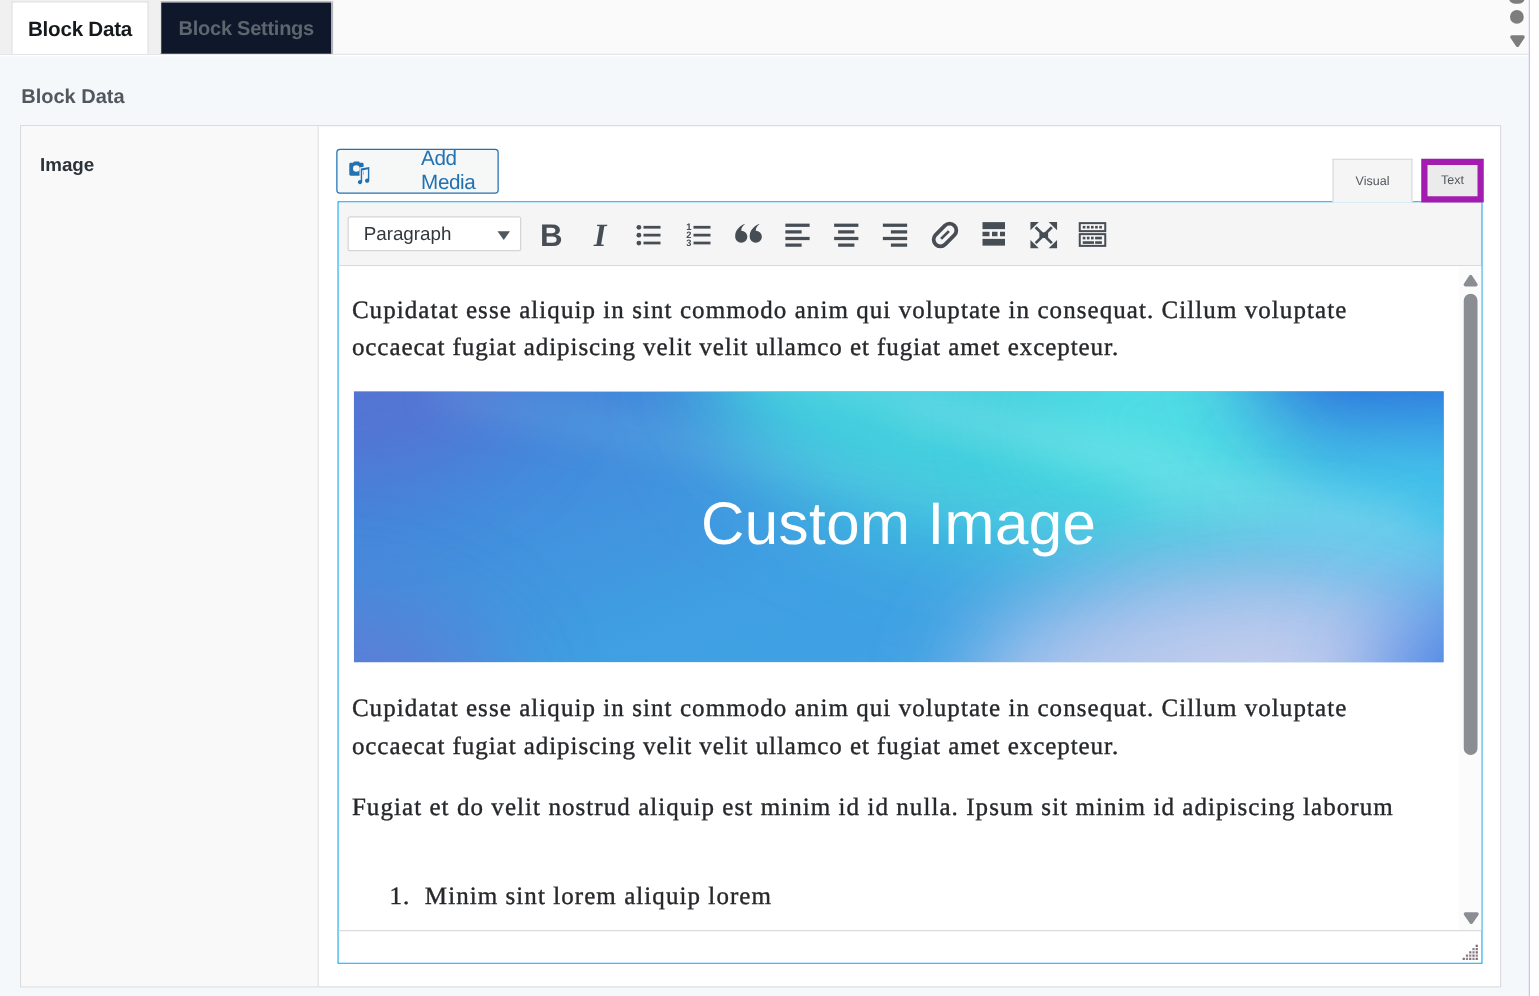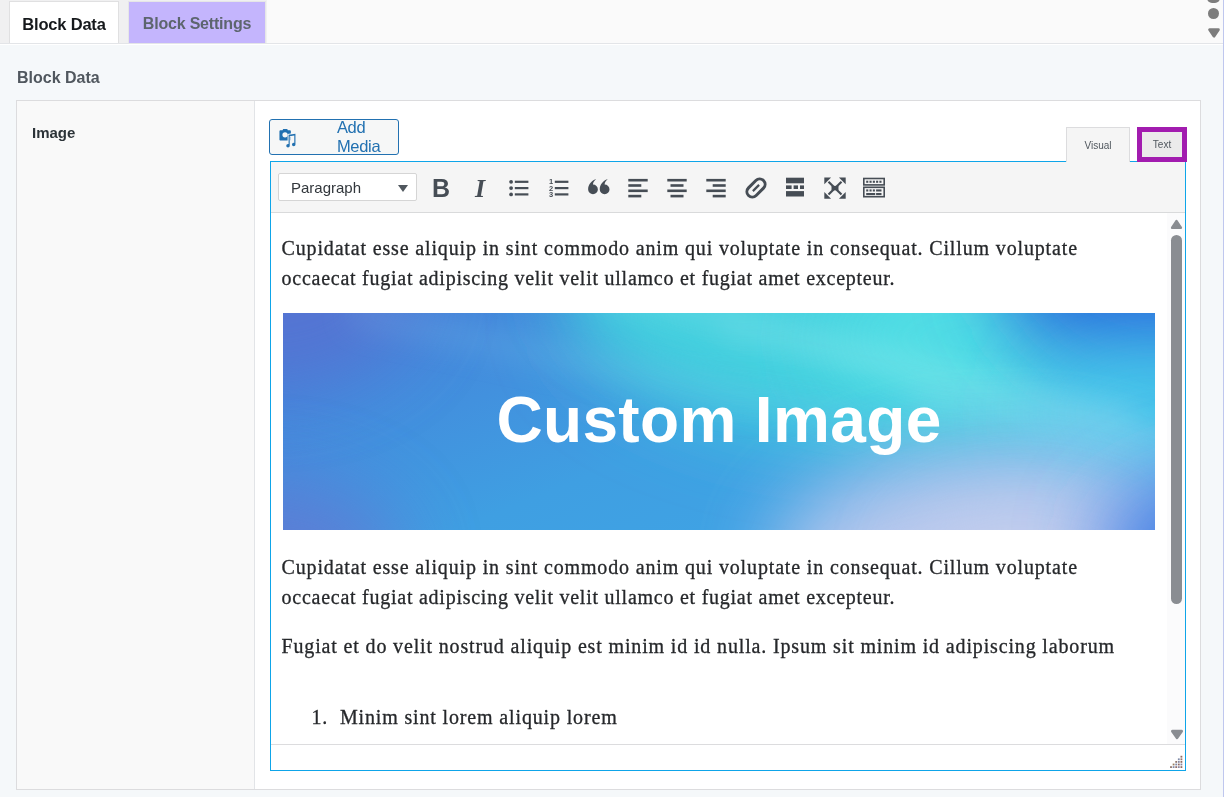--- a/index.html
+++ b/index.html
@@ -6,21 +6,21 @@
   html,body { width:1231px; height:797px; overflow:hidden; background:#fff; }
   body { font-family:"Liberation Sans", sans-serif; position:relative; }
   .abs { position:absolute; }
 
   
   #topbar { left:0; top:0; width:1223px; height:44px; background:#fafafa; border-bottom:1px solid #e3e5e8; }
   #tabstrip { left:0; top:0; width:267px; height:43px; background:#f0f0f1; }
   #tab-active { left:9px; top:1px; width:110px; height:42px; background:#fff; padding-top:3px;
     border:1px solid #e0e0e1; border-bottom:none; color:#16191c; font-weight:bold; font-size:16.5px; letter-spacing:-0.2px;
     display:flex; align-items:center; justify-content:center; }
-  #tab-inactive { left:128px; top:1px; width:138px; height:42px; background:#c4b5fd; padding-top:3px;
+  #tab-inactive { left:128px; top:1px; width:138px; height:42px; background:#0f172a; padding-top:3px;
     border:1px solid #e6e6e7; border-bottom:none; color:#5d656e; font-weight:bold; font-size:16px; letter-spacing:-0.2px;
     display:flex; align-items:center; justify-content:center; }
 
   
   #mini-pill { left:1207px; top:-8px; width:13px; height:11px; background:#7d7d7d; border-radius:5px; }
   #mini-circle { left:1208px; top:8px; width:11px; height:11px; background:#7d7d7d; border-radius:50%; }
 
   
   #rightline { left:1223px; top:0; width:1px; height:797px; background:#bfc7ee; }
   #rightwhite { left:1224px; top:0; width:7px; height:797px; background:#fff; }
@@ -56,21 +56,21 @@
      border-left:5.5px solid transparent; border-right:5.5px solid transparent; border-top:7px solid #50575e; }
 
   
   #content { left:0; top:51px; width:914px; height:531px; background:#fff; overflow:hidden; }
   .line { position:absolute; left:10.5px; white-space:nowrap; font-family:"Liberation Serif", serif;
      font-size:20px; line-height:30px; color:#26282b; letter-spacing:0.85px; -webkit-text-stroke:0.3px #26282b; }
 
   #cimg { left:12px; top:100px; width:872px; height:217px; overflow:hidden; }
   #cimg svg.bgsvg { position:absolute; left:0; top:0; }
   #cimg .cap { position:absolute; left:0; right:0; top:75px; text-align:center; color:#fff;
-     font-size:64px; font-weight:bold; letter-spacing:0.35px; line-height:64px; }
+     font-size:48px; font-weight:normal; letter-spacing:0.35px; line-height:64px; }
 
   
   #sbar { left:1167px; top:213px; width:18px; height:531px; background:#fbfbfc; }
   #sthumb { left:1171px; top:235px; width:11px; height:369px; background:#8a8d92; border-radius:5.5px; }
 
   
   #statusbar { left:271px; top:744px; width:914px; height:26px; background:#fff; border-top:1px solid #dcdcde; }
 
   svg { display:block; }
 </style>

